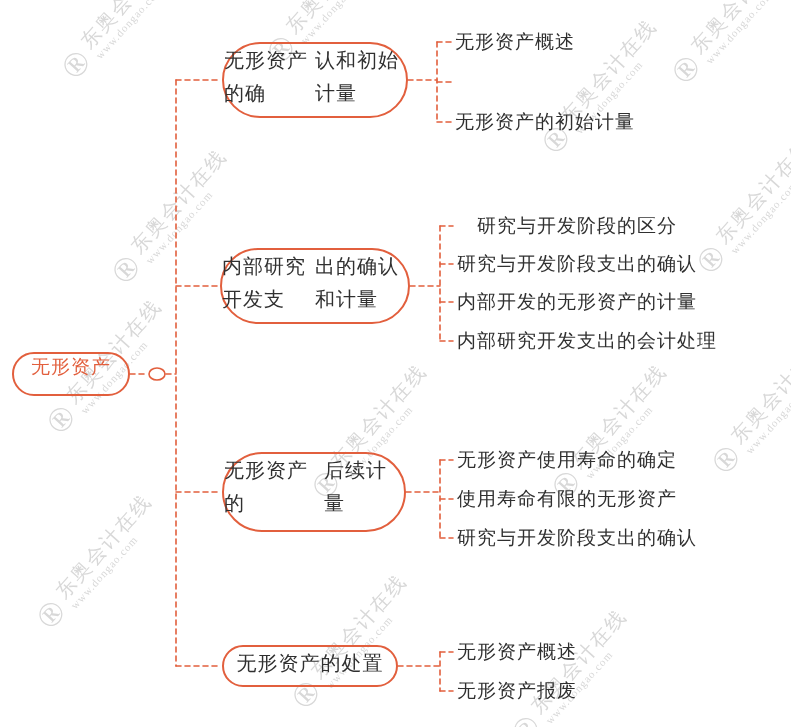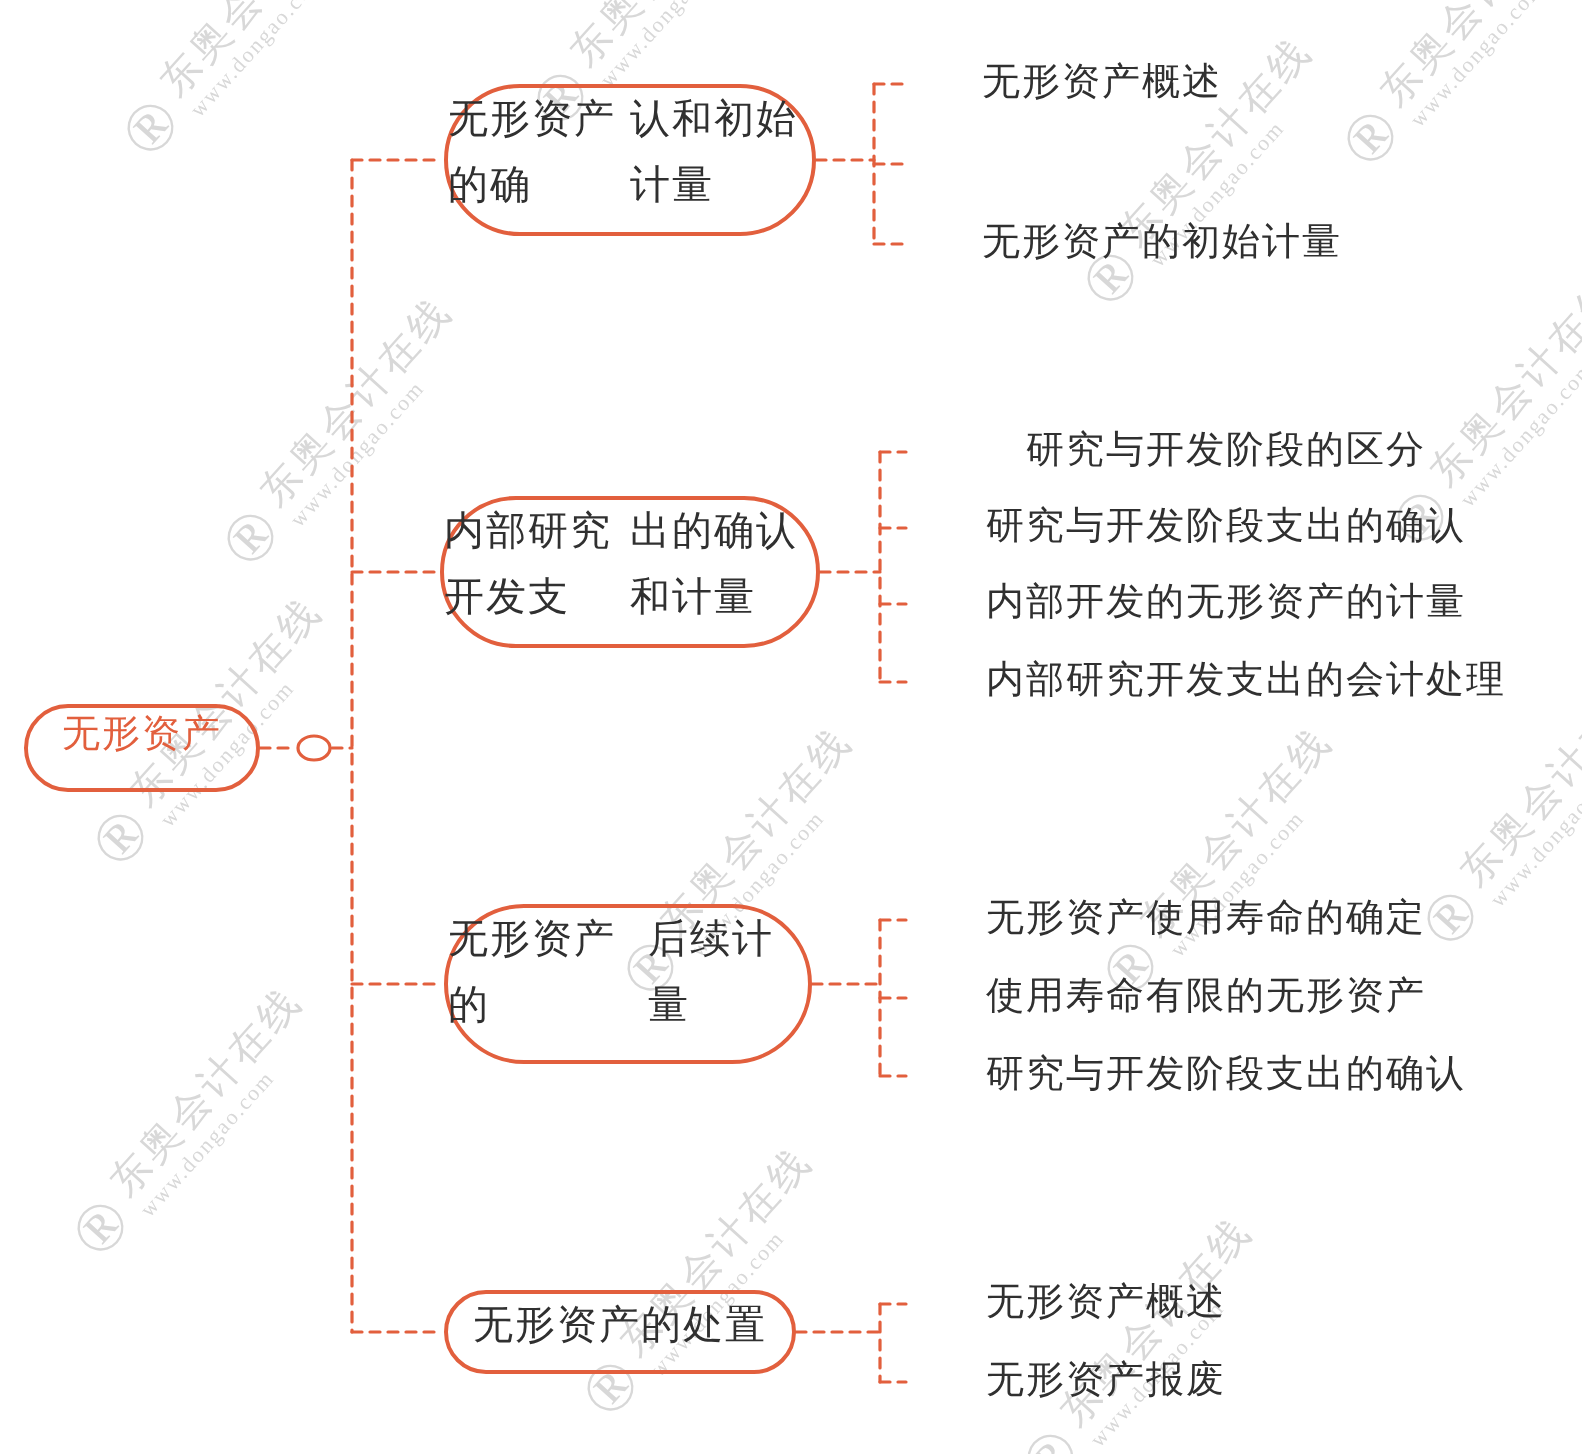--- a/index.html
+++ b/index.html
@@ -56,21 +56,20 @@
     letter-spacing:1px;
   }
   .leaf{
     position:absolute;
     z-index:2;
     color:var(--text);
     font-size:19px;
     line-height:28px;
     letter-spacing:1px;
     white-space:nowrap;
-    margin-left:36px;
   }
 </style>
 </head>
 <body>
 
 <div class="stage">
 
   <div class="wm" style="left:40px;top:-5px">
     <span class="wm-r">®</span>
     <span class="wm-col">

